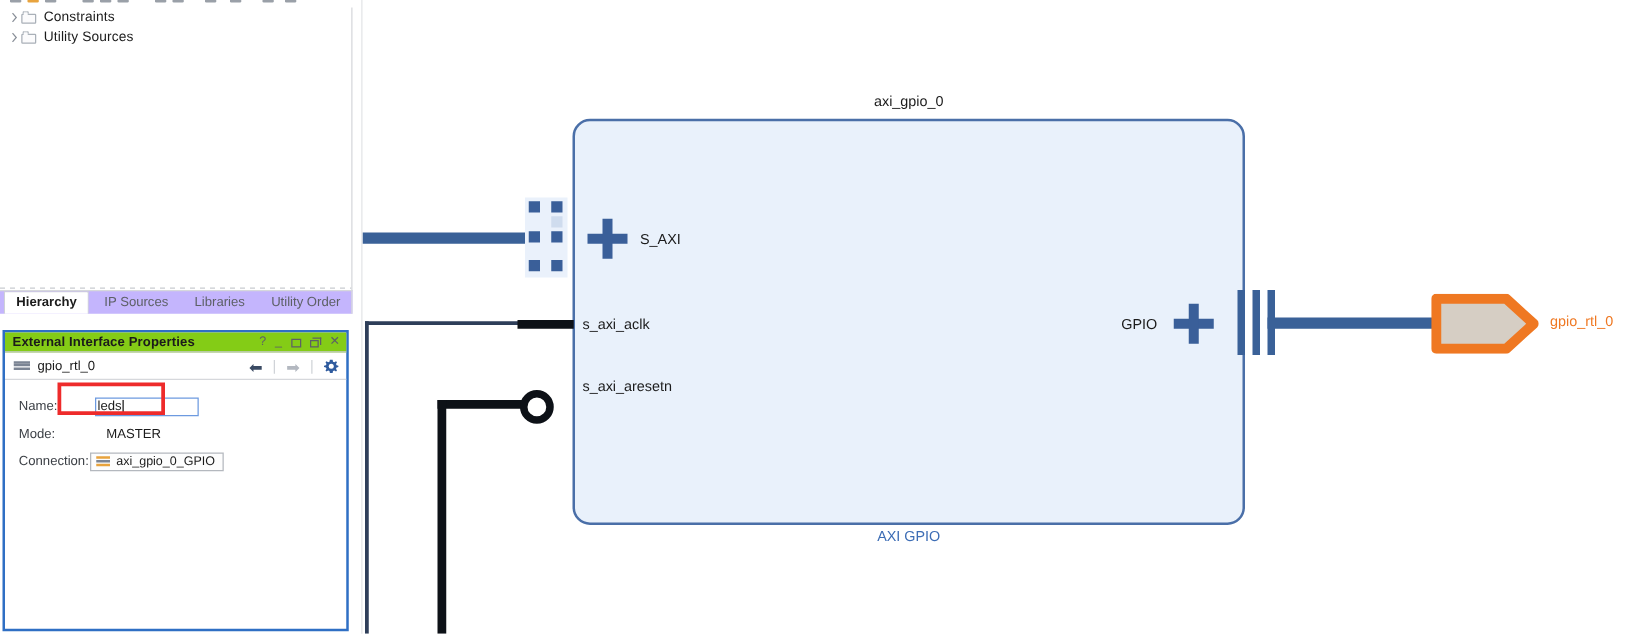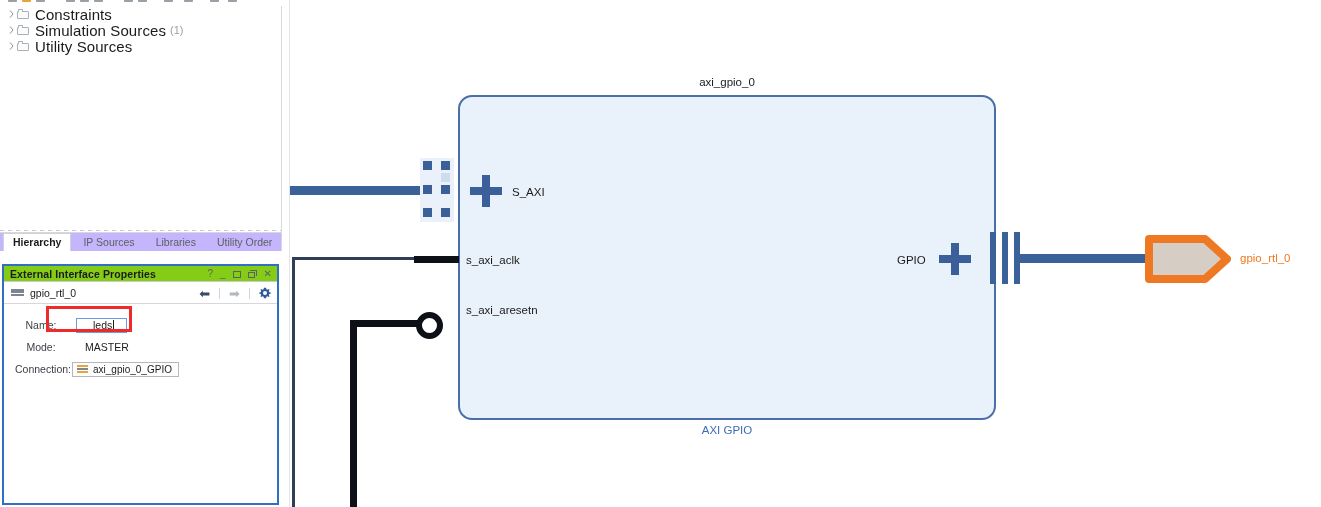--- a/index.html
+++ b/index.html
@@ -22,21 +22,21 @@
   .tb-ico.d{background:#9aa0a8;}
 
   
   .tree{position:absolute;left:0;top:6px;width:282px;height:226px;background:#fff;border-right:1px solid #d6d8dc;box-sizing:border-box;}
   .tree-row{position:relative;height:16px;display:flex;align-items:center;padding-left:6px;}
   .tw{width:11px;height:16px;display:flex;align-items:center;justify-content:center;flex:0 0 auto;}
   .tw svg{display:block;}
   .folder{flex:0 0 auto;width:13px;height:11px;margin-right:5px;position:relative;}
   .folder i{position:absolute;left:0;top:2px;width:12px;height:8px;border:1px solid #a9b0b8;border-radius:1px;background:#fbfbfc;box-sizing:border-box;}
   .folder i:before{content:"";position:absolute;left:0px;top:-3px;width:5px;height:3px;border:1px solid #a9b0b8;border-bottom:none;border-radius:1px 1px 0 0;background:#fbfbfc;box-sizing:border-box;}
-  .tlabel{font-size:15px;color:#1b1b1b;letter-spacing:.1px;}
+  .tlabel{font-size:11px;color:#1b1b1b;letter-spacing:.1px;}
   .tcount{font-size:11px;color:#9aa0a8;margin-left:4px;}
 
   .tree-dots{position:absolute;left:0;bottom:1px;width:281px;height:1px;
     background-image:linear-gradient(to right,#c8cbd0 0 4px,transparent 4px 8px);
     background-size:8px 1px;background-repeat:repeat-x;}
 
   
   .tabbar{position:absolute;left:0;top:232px;width:282px;height:19px;background:#c4b5fd;
     border-top:1px solid #d6d8dc;border-right:1px solid #d6d8dc;box-sizing:border-box;display:flex;align-items:center;}
   .tab{height:17px;line-height:17px;padding:0 9px;margin-left:3px;font-size:10.5px;color:#5d6066;white-space:nowrap;}
@@ -64,30 +64,30 @@
   .if-ico b:nth-child(1){top:1px;}
   .sub-name{font-size:10.5px;color:#1b1b1b;}
   .nav{position:absolute;right:6px;top:0;height:22px;display:flex;align-items:center;gap:9px;}
   .nav .sep{width:1px;height:11px;background:#d0d3d8;}
   .arrow{font-size:13px;line-height:13px;}
   .arrow.back{color:#3a4a63;}
   .arrow.fwd{color:#b3b8c0;}
   .gear{width:12px;height:12px;position:relative;}
   .gear svg{display:block;}
 
-  .props-body{position:relative;padding:10px 0 0 0;text-align:center;}
+  .props-body{position:relative;padding:10px 0 0 0;}
   .prow{display:flex;align-items:center;height:22px;padding-left:11px;}
   .plabel{width:52px;font-size:10.5px;color:#3b3f45;flex:0 0 auto;}
   .pvalue{font-size:10.5px;color:#1b1b1b;}
 
   
   .redbox{position:absolute;left:46px;top:306px;width:86px;height:26px;
     border:3px solid #ee2b2b;box-sizing:border-box;z-index:8;pointer-events:none;}
-  .name-input{position:relative;width:51px;height:15px;border:1px solid #6d9ae0;background:#fff;box-sizing:border-box;
-    display:flex;align-items:center;padding-left:16px;margin-left:9px;}
+  .name-input{position:relative;width:83px;height:15px;border:1px solid #6d9ae0;background:#fff;box-sizing:border-box;
+    display:flex;align-items:center;padding-left:1px;margin-left:9px;}
   .name-input .txt{font-size:10.5px;color:#1b1b1b;}
   .caret{display:inline-block;width:1px;height:11px;background:#1b1b1b;margin-left:1px;}
 
   .conn-chip{display:inline-flex;align-items:center;height:15px;border:1px solid #b4b8be;background:#fdfdfd;
     padding:0 6px 0 4px;box-sizing:border-box;margin-left:5px;}
   .chip-ico{width:11px;height:8px;margin-right:5px;position:relative;flex:0 0 auto;}
   .chip-ico b{position:absolute;left:0;width:11px;height:2px;background:#e8a33d;}
   .chip-ico b:nth-child(1){top:0;}
   .chip-ico b:nth-child(2){top:3px;background:#7c8594;}
   .chip-ico b:nth-child(3){top:6px;background:#e8a33d;}
@@ -174,32 +174,20 @@
               <path d="M1 0.5 L4 4 L1 7.5" fill="none" stroke="#8a9099" stroke-width="1"></path>
             </svg>
         </span>
         <span class="folder">
             <i></i>
           </span>
         <span class="tlabel">Constraints</span>
         <span class="tcount"></span>
       </div>
 
-      <div class="tree-row">
-        <span class="tw">
-          <svg width="5" height="8" viewBox="0 0 5 8">
-              <path d="M1 0.5 L4 4 L1 7.5" fill="none" stroke="#8a9099" stroke-width="1"></path>
-            </svg>
-        </span>
-        <span class="folder">
-            <i></i>
-          </span>
-        <span class="tlabel">Simulation Sources</span>
-        <span class="tcount">(1)</span>
-      </div>
 
       <div class="tree-row">
         <span class="tw">
           <svg width="5" height="8" viewBox="0 0 5 8">
               <path d="M1 0.5 L4 4 L1 7.5" fill="none" stroke="#8a9099" stroke-width="1"></path>
             </svg>
         </span>
         <span class="folder">
             <i></i>
           </span>

